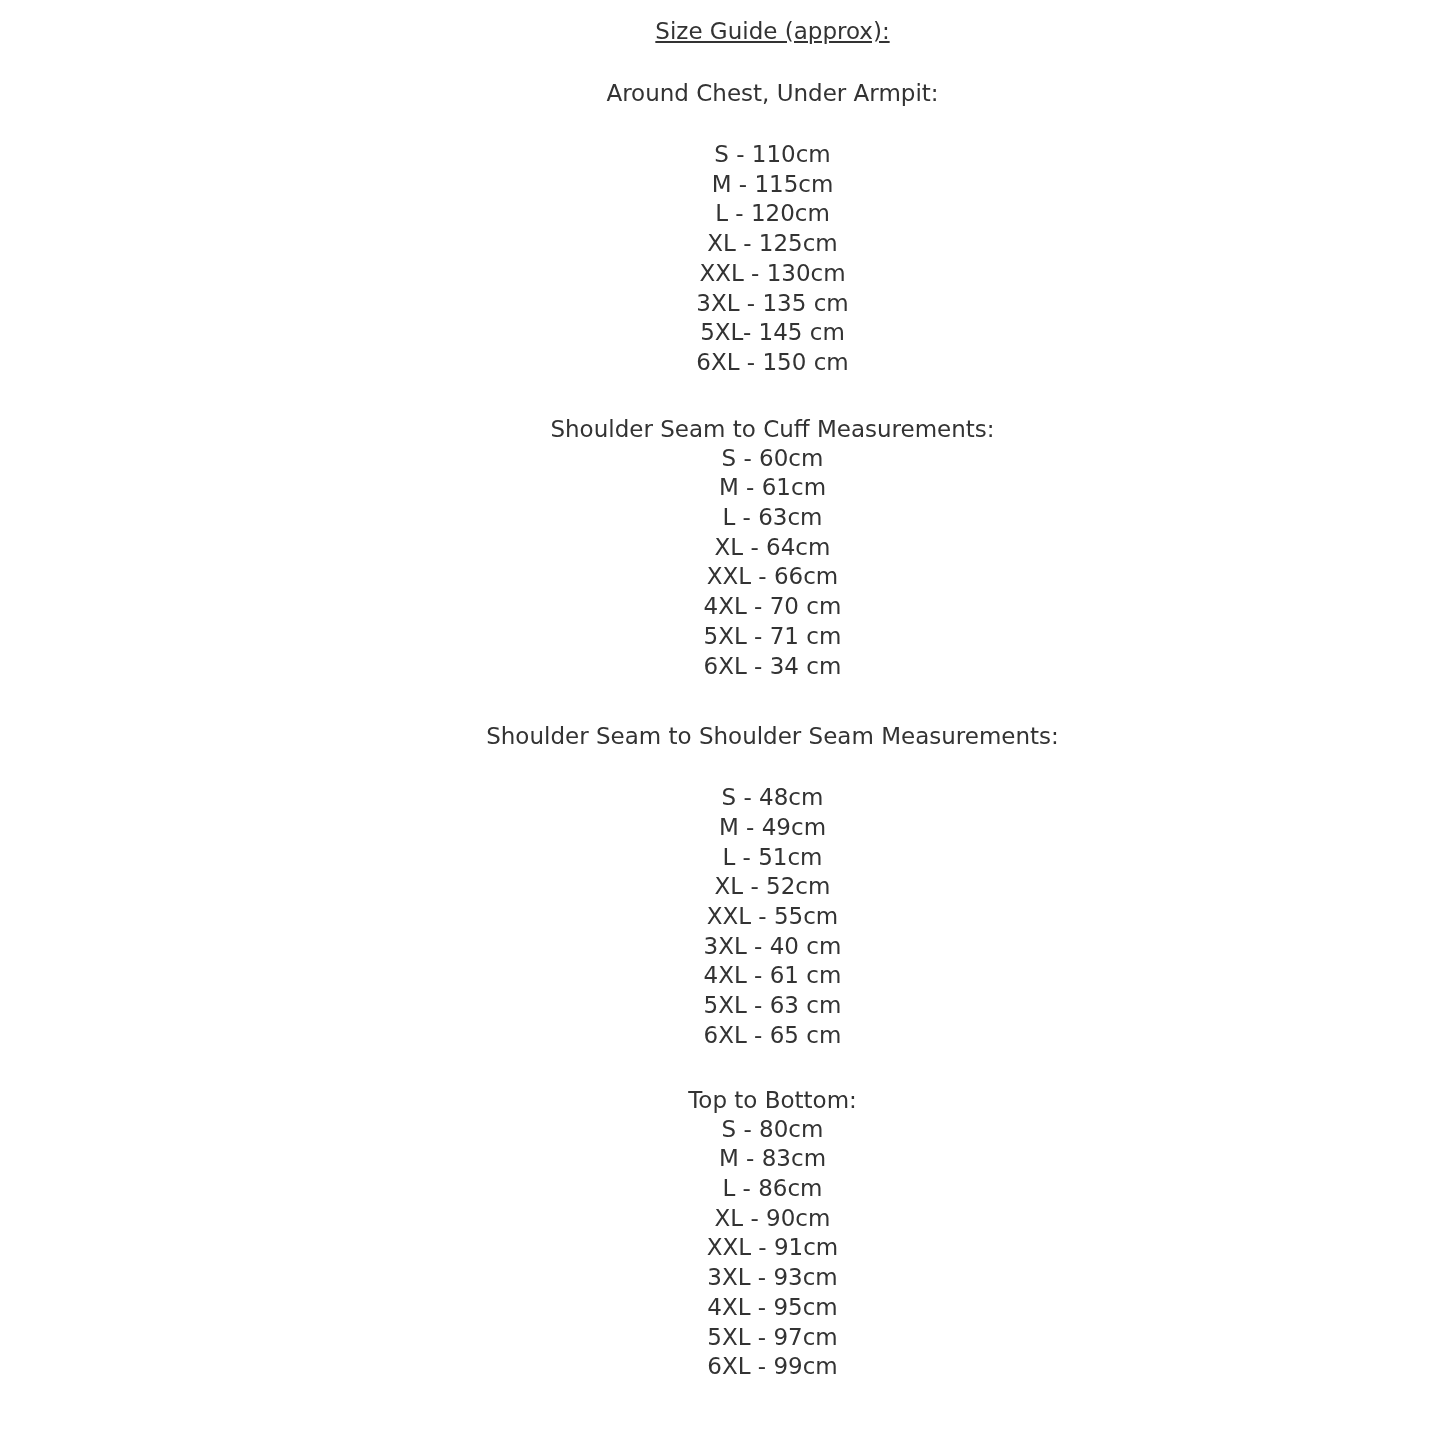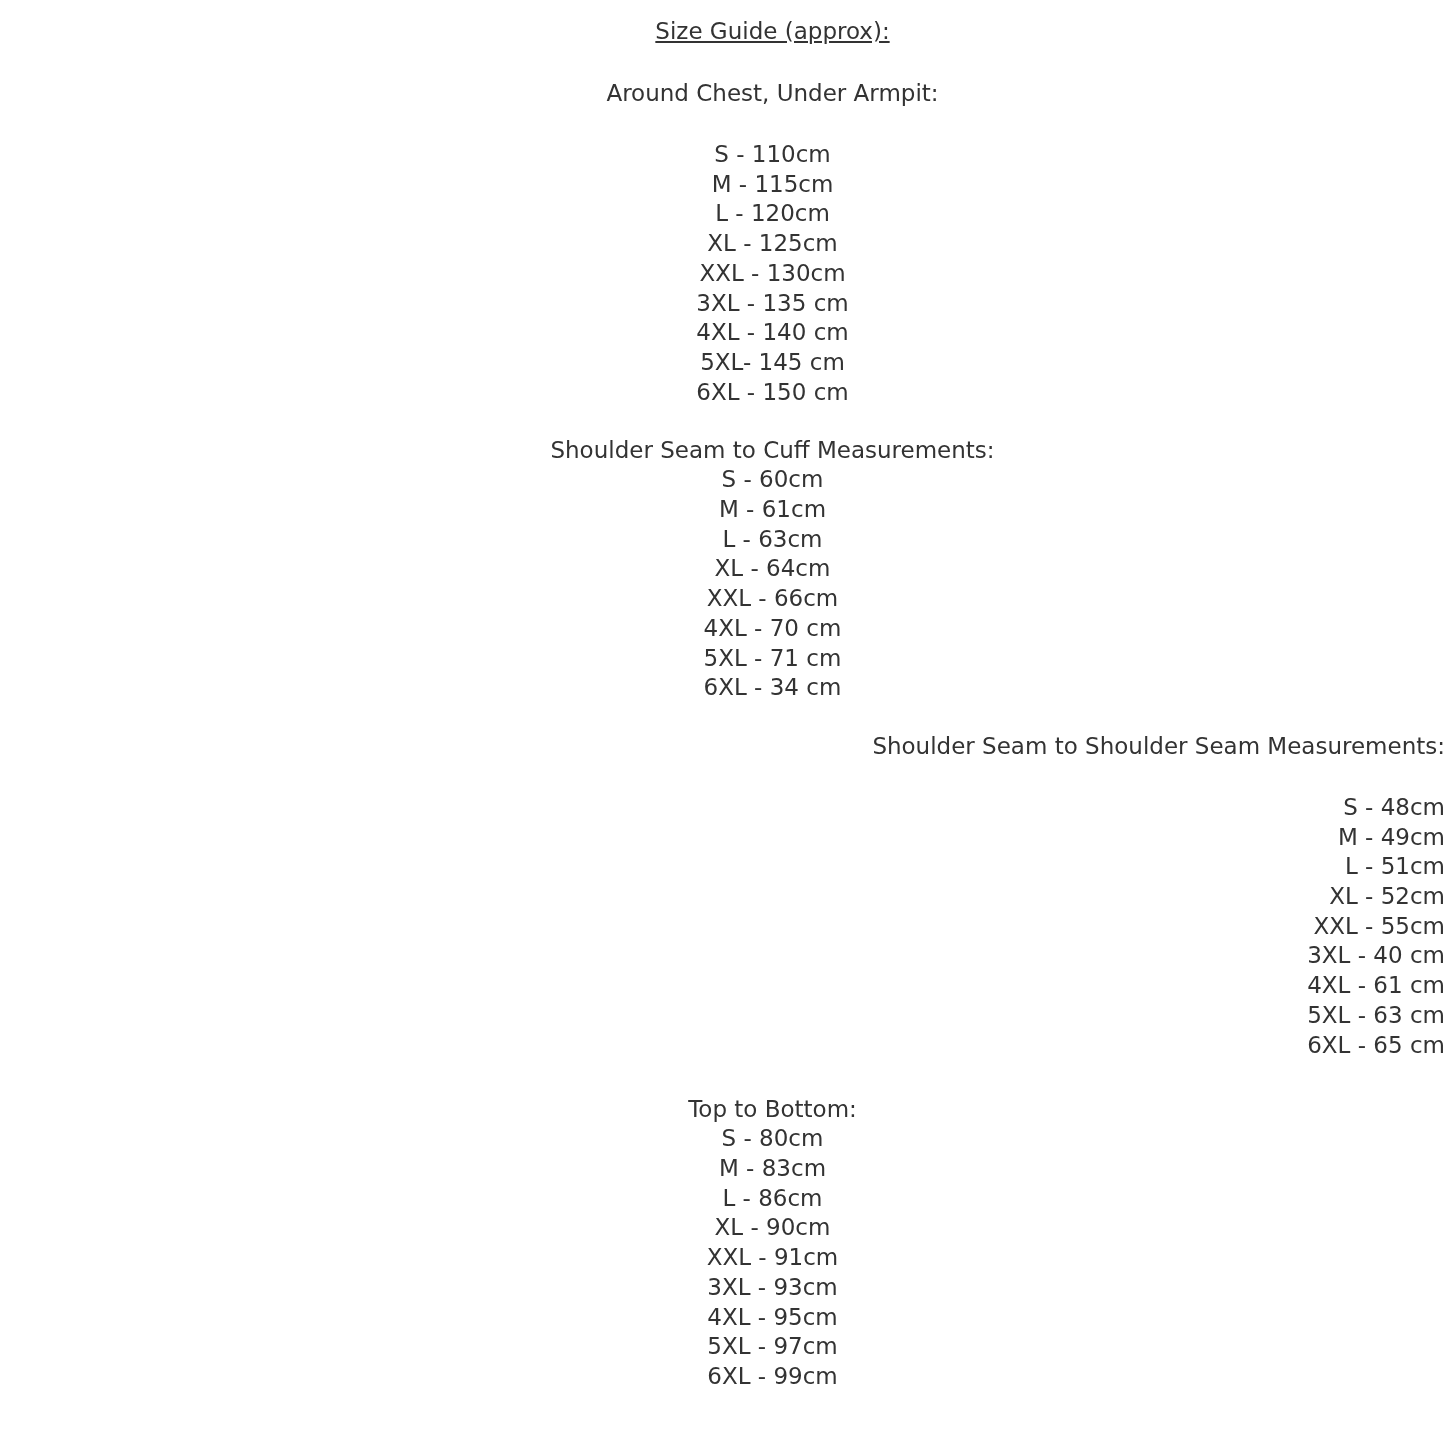--- a/index.html
+++ b/index.html
@@ -35,40 +35,39 @@
     font-weight: normal;
     font-size: 23px;
     margin: 0;
   }
   .items { margin: 0; }
   .item { line-height: 29.7px; white-space: pre; }
   
   .size-section:nth-of-type(1) .items,
   .size-section:nth-of-type(3) .items { margin-top: 32px; }
   
-  .size-section:nth-of-type(2) { margin-top: 28px; }
-  .size-section:nth-of-type(3) { margin-top: 28px; text-align: right; }
+  .size-section:nth-of-type(2) { margin-top: 36px; }
+  .size-section:nth-of-type(3) { margin-top: 40px; }
   .size-section:nth-of-type(4) { margin-top: 34px; }
 </style>
 </head>
 <body>
 
 <main class="doc">
   <h1 class="page-title">Size Guide (approx):</h1>
   <div id="sections-container">
   <section class="size-section">
     <h2 class="section-heading heading">Around Chest, Under Armpit:</h2>
     <div class="items">
           <div class="item">S - 110cm</div>
           <div class="item">M - 115cm</div>
           <div class="item">L - 120cm</div>
           <div class="item">XL - 125cm</div>
           <div class="item">XXL - 130cm</div>
           <div class="item">3XL - 135 cm</div>
-          <div class="item">4XL - 140 cm</div>
           <div class="item">5XL- 145 cm</div>
           <div class="item">6XL - 150 cm</div>
         </div>
   </section>
 
   <section class="size-section">
     <h2 class="section-heading heading">Shoulder Seam to Cuff Measurements:</h2>
     <div class="items">
           <div class="item">S - 60cm</div>
           <div class="item">M - 61cm</div>

